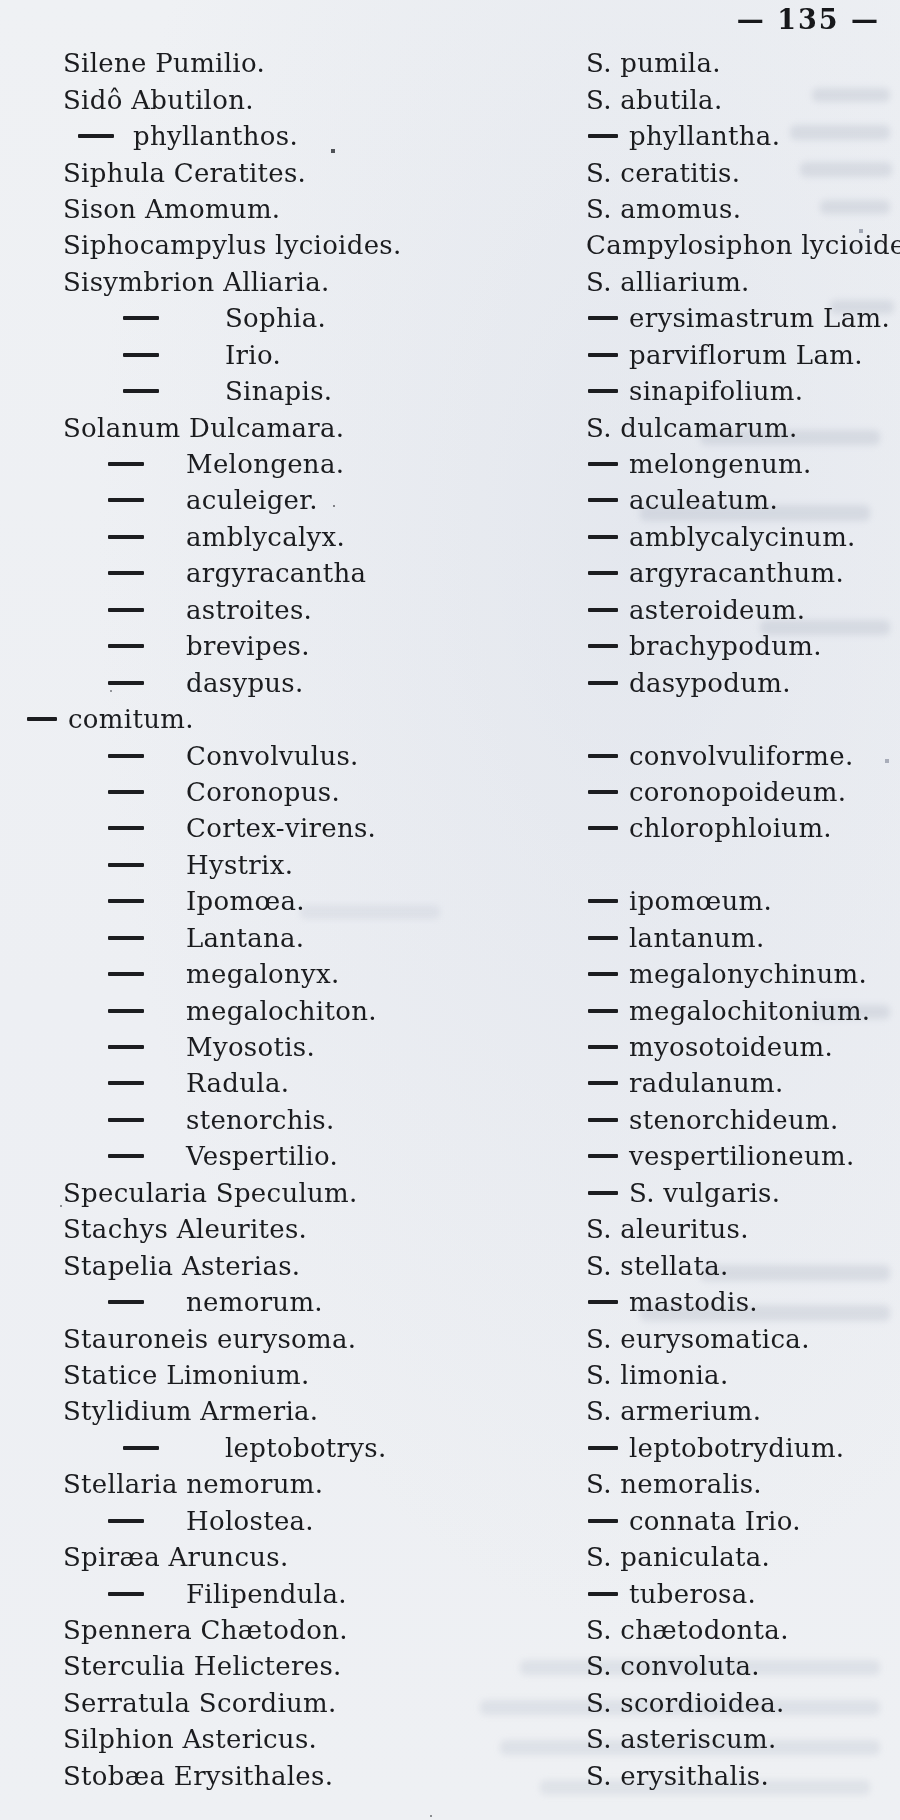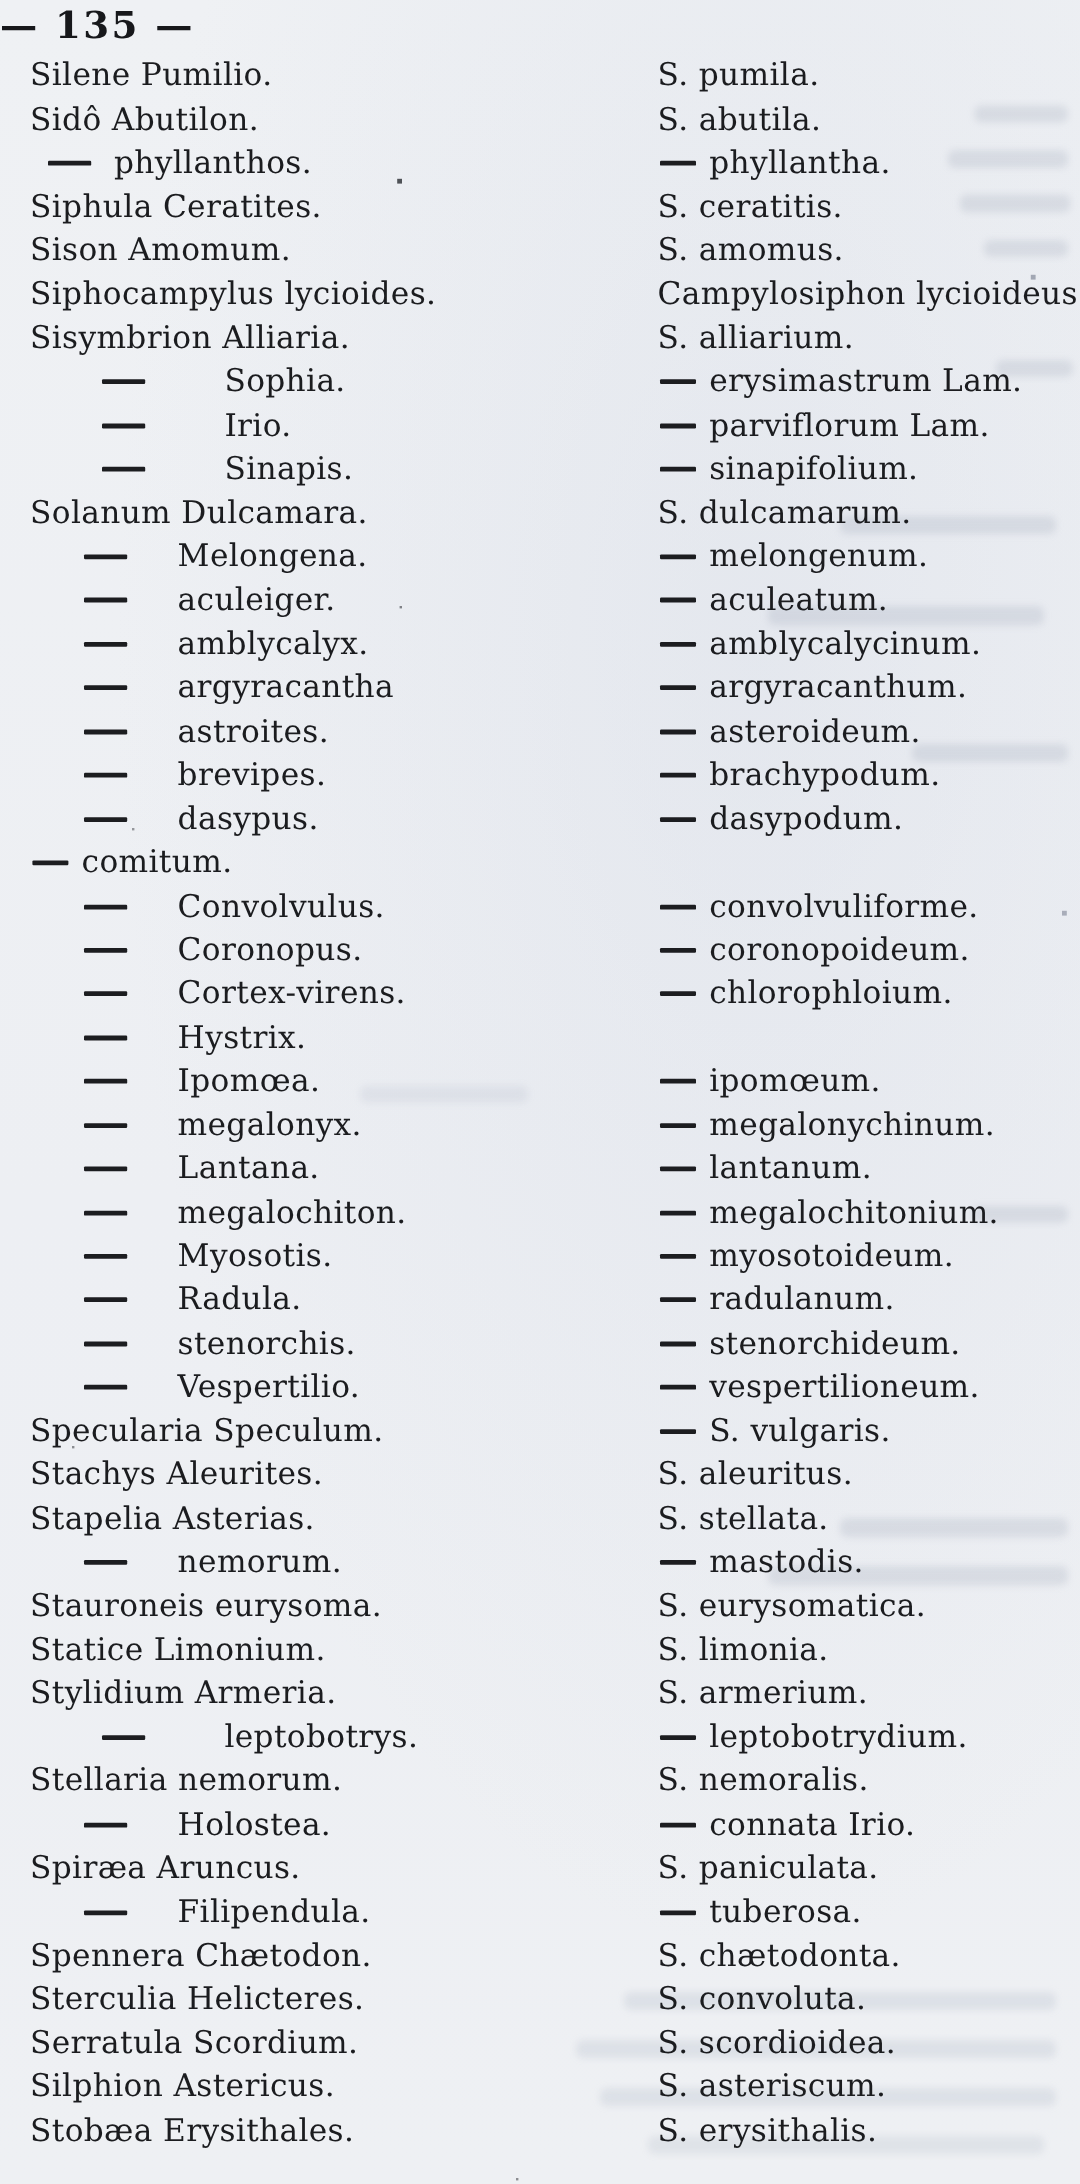--- a/index.html
+++ b/index.html
@@ -19,22 +19,22 @@
   }
   .page {
     position: absolute;
     inset: 0;
   }
   .page-header {
     position: absolute;
     top: 4px;
     left: 0;
     width: 880px;
-    text-align: left;
-    font-size: 31px;
+    text-align: right;
+    font-size: 27px;
     font-weight: bold;
     letter-spacing: 2px;
     color: #17181b;
   }
   .name-list {
     position: absolute;
     top: 45px;
     left: 25px;
     width: 870px;
     display: flex;
@@ -44,21 +44,21 @@
     height: 36.45px;
     display: flex;
     align-items: center;
     white-space: nowrap;
   }
   .cell {
     display: flex;
     align-items: center;
     height: 100%;
   }
-  .left-cell  { width: 523px; flex: none; }
+  .left-cell  { width: 523px; flex: none; margin-left: 38px; }
   .right-cell { flex: 1; }
   .name-text {
     font-size: 26px;
     letter-spacing: 0.3px;
   }
   .ditto-dash {
     display: inline-block;
     flex: none;
     width: 36px;
     height: 4px;
@@ -335,35 +335,35 @@
           <span class="name-text">Ipomœa.</span>
         </div>
         <div class="cell right-cell">
           <span class="ditto-dash "></span>
           <span class="name-text">ipomœum.</span>
         </div>
       </div>
       <div class="row">
         <div class="cell left-cell">
           <span class="ditto-dash md"></span>
+          <span class="name-text">Lantana.</span>
+        </div>
+        <div class="cell right-cell">
+          <span class="ditto-dash "></span>
+          <span class="name-text">lantanum.</span>
+        </div>
+      </div>
+      <div class="row">
+        <div class="cell left-cell">
+          <span class="ditto-dash md"></span>
           <span class="name-text">megalonyx.</span>
         </div>
         <div class="cell right-cell">
           <span class="ditto-dash "></span>
           <span class="name-text">megalonychinum.</span>
-        </div>
-      </div>
-      <div class="row">
-        <div class="cell left-cell">
-          <span class="ditto-dash md"></span>
-          <span class="name-text">Lantana.</span>
-        </div>
-        <div class="cell right-cell">
-          <span class="ditto-dash "></span>
-          <span class="name-text">lantanum.</span>
         </div>
       </div>
       <div class="row">
         <div class="cell left-cell">
           <span class="ditto-dash md"></span>
           <span class="name-text">megalochiton.</span>
         </div>
         <div class="cell right-cell">
           <span class="ditto-dash "></span>
           <span class="name-text">megalochitonium.</span>

